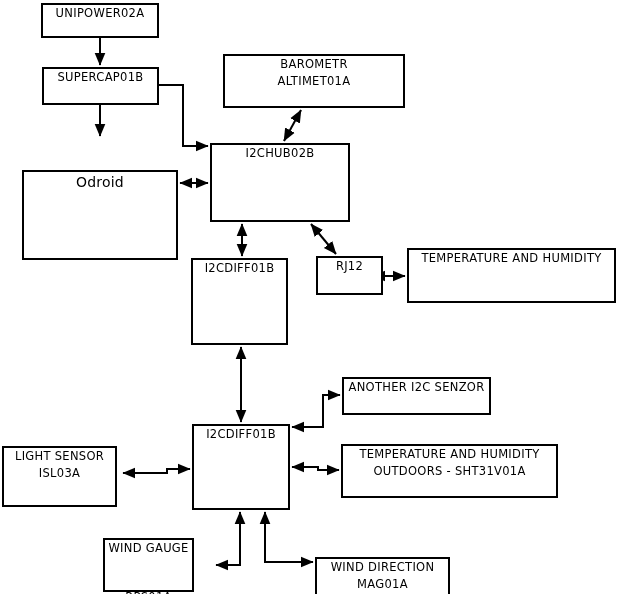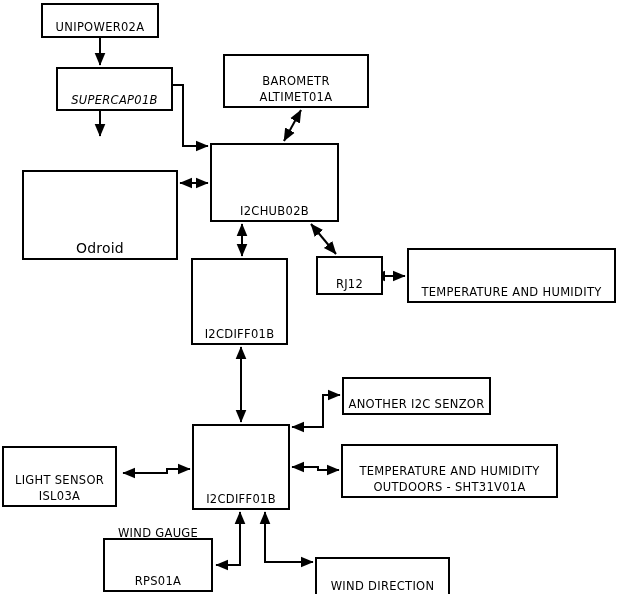--- a/index.html
+++ b/index.html
@@ -24,21 +24,21 @@
   }
   .node {
     position: absolute;
     box-sizing: border-box;
     background: #ffffff;
     border: 2px solid #000000;
     color: #000000;
     display: flex;
     flex-direction: column;
     align-items: center;
-    justify-content: flex-end;
+    justify-content: flex-start;
     text-align: center;
     font-size: 11.5px;
     line-height: 1.45;
     letter-spacing: 0.3px;
     white-space: nowrap;
     z-index: 2;
   }
   .node.odroid-font {
     font-size: 14px;
     letter-spacing: 0.2px;
@@ -78,34 +78,34 @@
     <polyline points="292,467 318,467 318,470 339,470" marker-start="url(#arr)" marker-end="url(#arr)"></polyline>
     <polyline points="123,473 167,473 167,469 190,469" marker-start="url(#arr)" marker-end="url(#arr)"></polyline>
     <polyline points="240,512 240,565 216,565" marker-start="url(#arr)" marker-end="url(#arr)"></polyline>
     <polyline points="265,512 265,562 313,562" marker-start="url(#arr)" marker-end="url(#arr)"></polyline>
   </svg>
 
   <div class="node" style="left:41px; top:3px; width:118px; height:35px;">
     <span>UNIPOWER02A</span>
   </div>
 
-  <div class="node" style="left:56px; top:67px; width:117px; height:44px;font-style:italic;">
+  <div class="node" style="left:42px; top:67px; width:117px; height:38px;">
     <span>SUPERCAP01B</span>
   </div>
 
   <div class="node odroid-font" style="left:22px; top:138px; width:156px; height:90px;">
     <span>Odroid</span>
   </div>
 
-  <div class="node" style="left:223px; top:54px; width:146px; height:54px;">
+  <div class="node" style="left:223px; top:54px; width:182px; height:54px;">
     <span>BAROMETR</span>
     <span>ALTIMET01A</span>
   </div>
 
-  <div class="node" style="left:210px; top:143px; width:129px; height:79px;">
+  <div class="node" style="left:210px; top:143px; width:140px; height:79px;">
     <span>I2CHUB02B</span>
   </div>
 
   <div class="node" style="left:316px; top:256px; width:67px; height:39px;">
     <span>RJ12</span>
   </div>
 
   <div class="node" style="left:407px; top:248px; width:209px; height:55px;">
     <span>TEMPERATURE AND HUMIDITY</span>
   </div>
@@ -125,21 +125,21 @@
   <div class="node" style="left:2px; top:446px; width:115px; height:61px;">
     <span>LIGHT SENSOR</span>
     <span>ISL03A</span>
   </div>
 
   <div class="node" style="left:341px; top:444px; width:217px; height:54px;">
     <span>TEMPERATURE AND HUMIDITY</span>
     <span>OUTDOORS - SHT31V01A</span>
   </div>
 
-  <div class="node" style="left:103px; top:538px; width:110px; height:54px;gap:32px;">
+  <div class="node" style="left:103px; top:538px; width:91px; height:54px;gap:32px;">
     <span>WIND GAUGE</span>
     <span>RPS01A</span>
   </div>
 
   <div class="node" style="left:315px; top:533px; width:135px; height:56px;margin-top:24px;">
     <span>WIND DIRECTION</span>
     <span>MAG01A</span>
   </div>
 
 </div>

